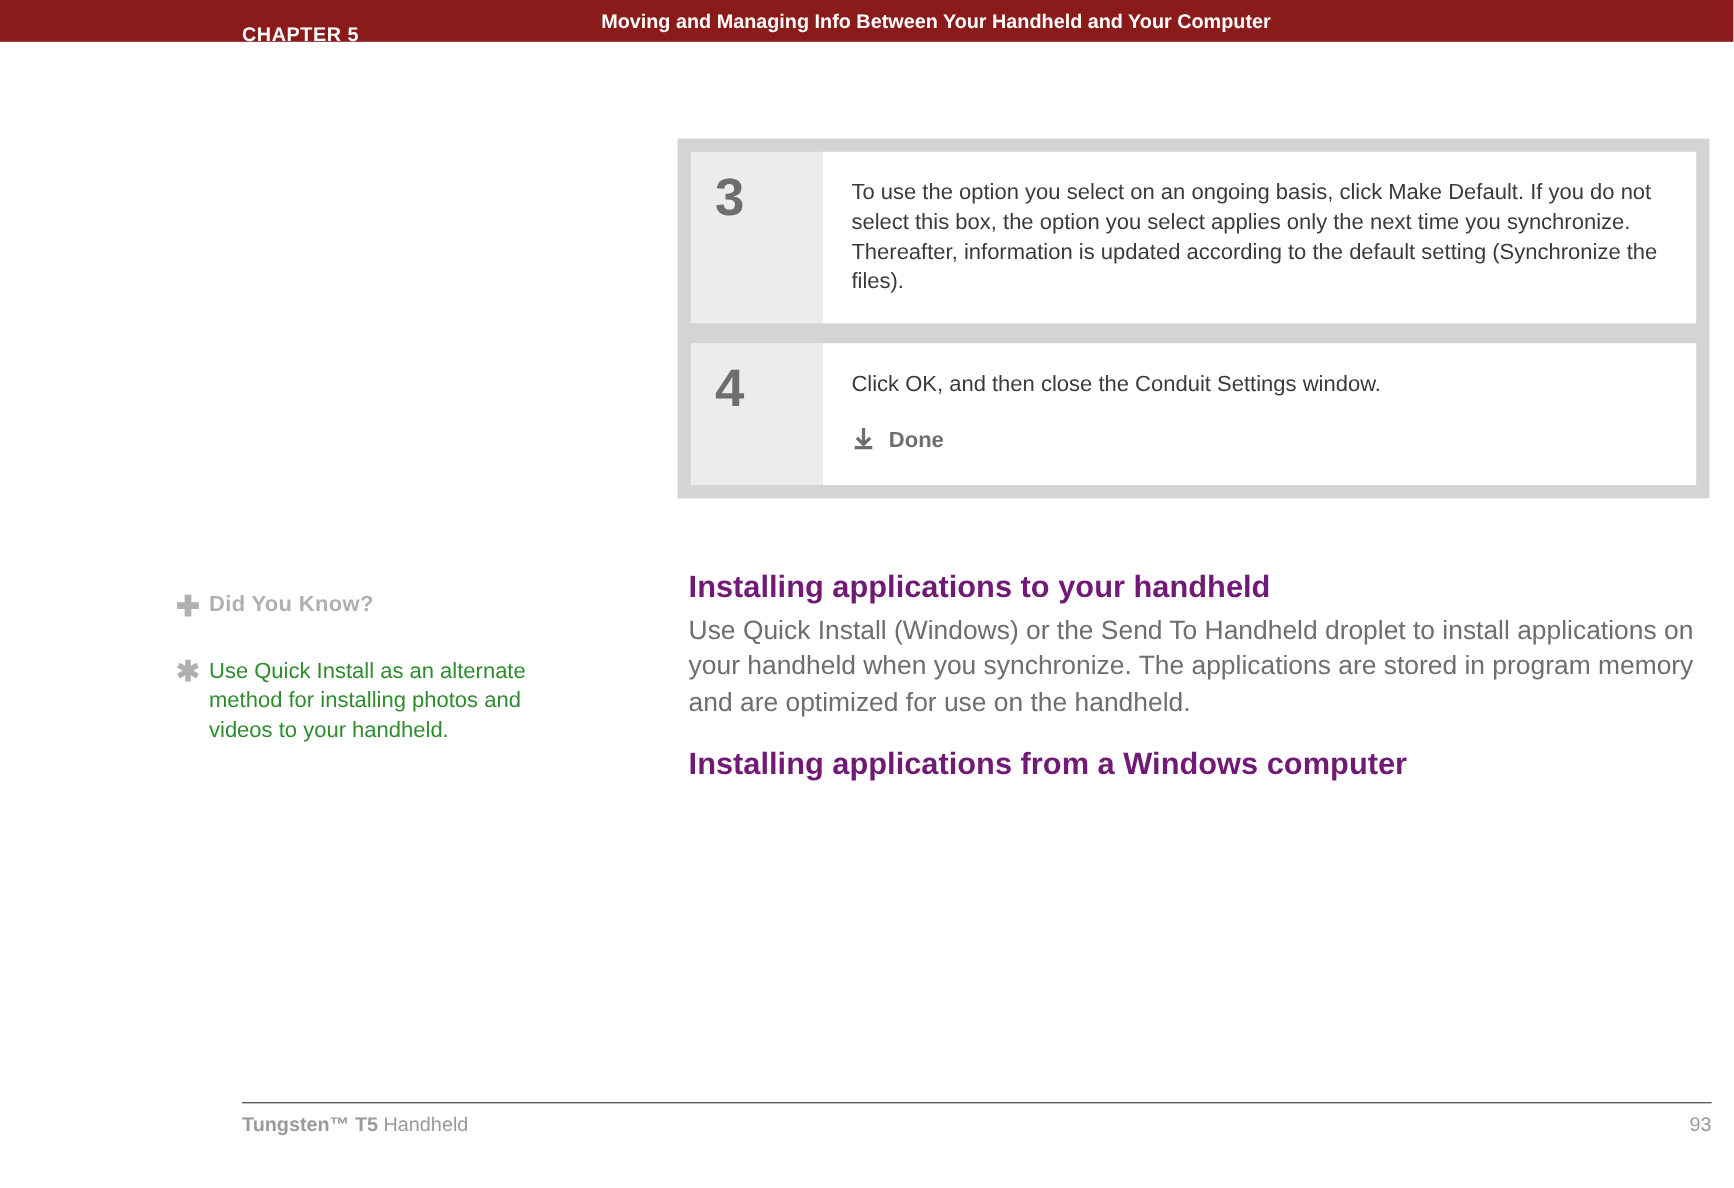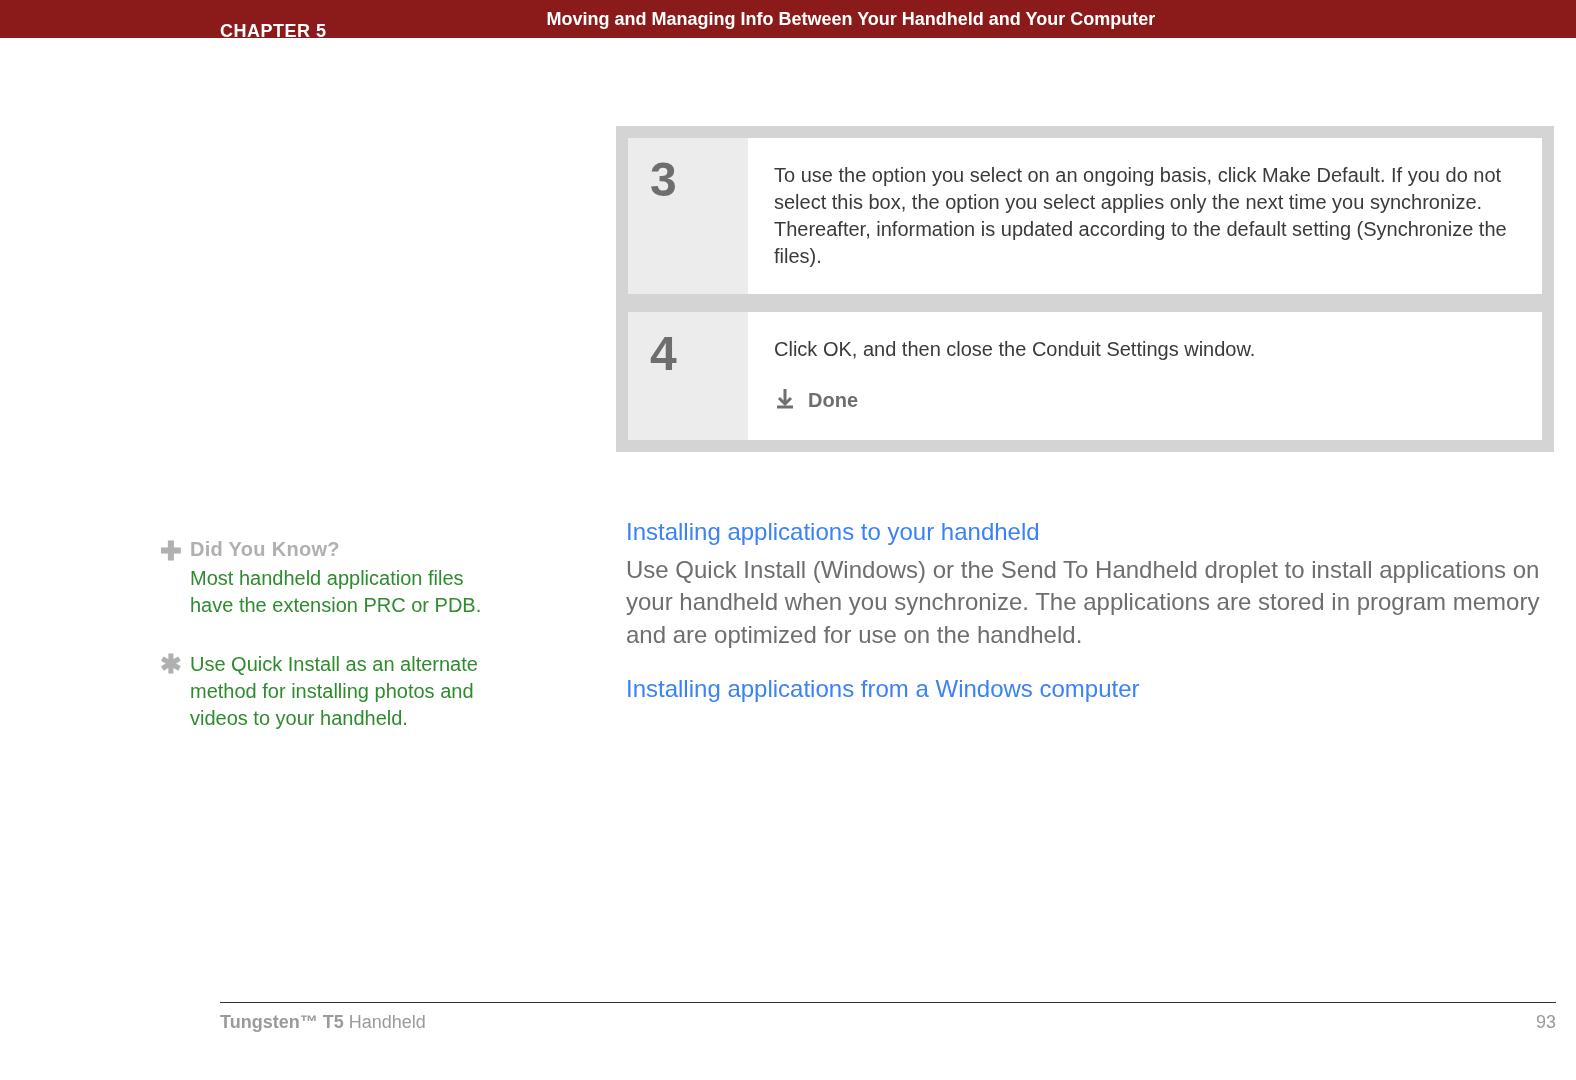--- a/index.html
+++ b/index.html
@@ -86,21 +86,21 @@
   .done-icon { color: #6e6e6e; }
   .done-label { color: #6e6e6e; font-weight: bold; font-size: 20px; margin-left: 12px; }
 
   
   .article {
     position: absolute;
     left: 626px;
     top: 480px;
     width: 930px;
   }
-  .h1 { color: #3b82f6; font-size: 24px; font-weight: normal; margin-bottom: 8px; }
+  .h1 { color: #701a75; font-size: 28px; font-weight: bold; margin-bottom: 8px; }
   .p  { color: #6e6e6e; font-size: 24px; line-height: 1.35; margin-bottom: 24px; }
 
   
   .footer-rule {
     position: absolute;
     left: 220px;
     right: 20px;
     top: 1002px;
     border-top: 1px solid #333;
   }
@@ -124,21 +124,20 @@
   <span class="title">Moving and Managing Info Between Your Handheld and Your Computer</span>
 </div>
 
 <div class="page">
 
   <div class="sidebar">
     <div class="sidebar-block">
       <div class="sidebar-icon">✚</div>
       <div class="sidebar-content">
         <div class="sidebar-heading">Did You Know?</div>
-        <div class="sidebar-body">Most handheld application files have the extension PRC or PDB.</div>
       </div>
     </div>
     <div class="sidebar-block">
       <div class="sidebar-icon">✱</div>
       <div class="sidebar-content">
         <div class="sidebar-body">Use Quick Install as an alternate method for installing photos and videos to your handheld.</div>
       </div>
     </div>
   </div>
 

